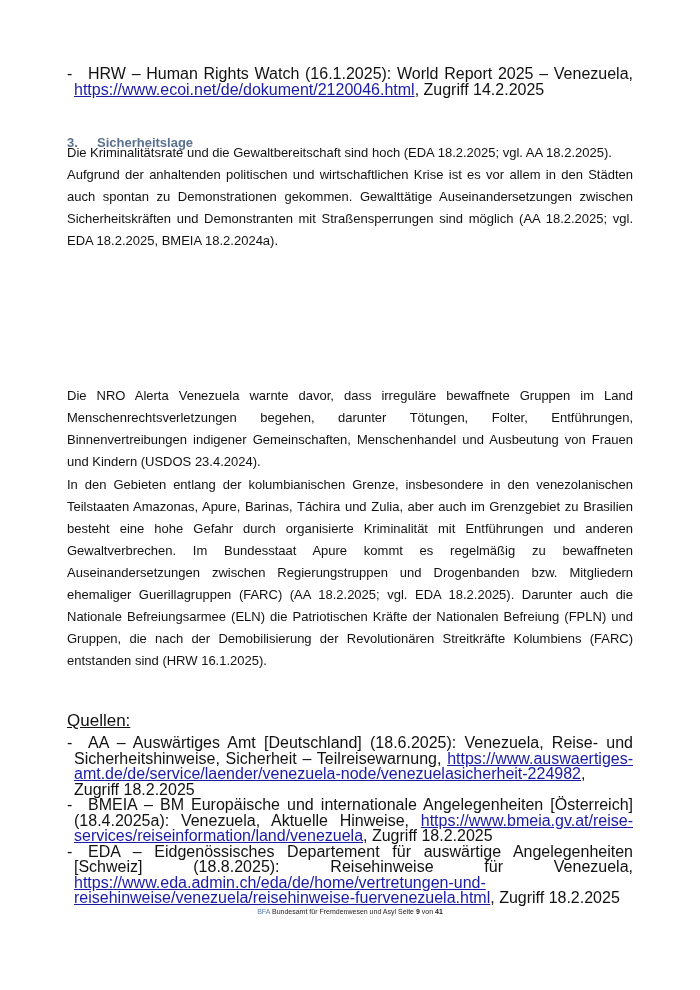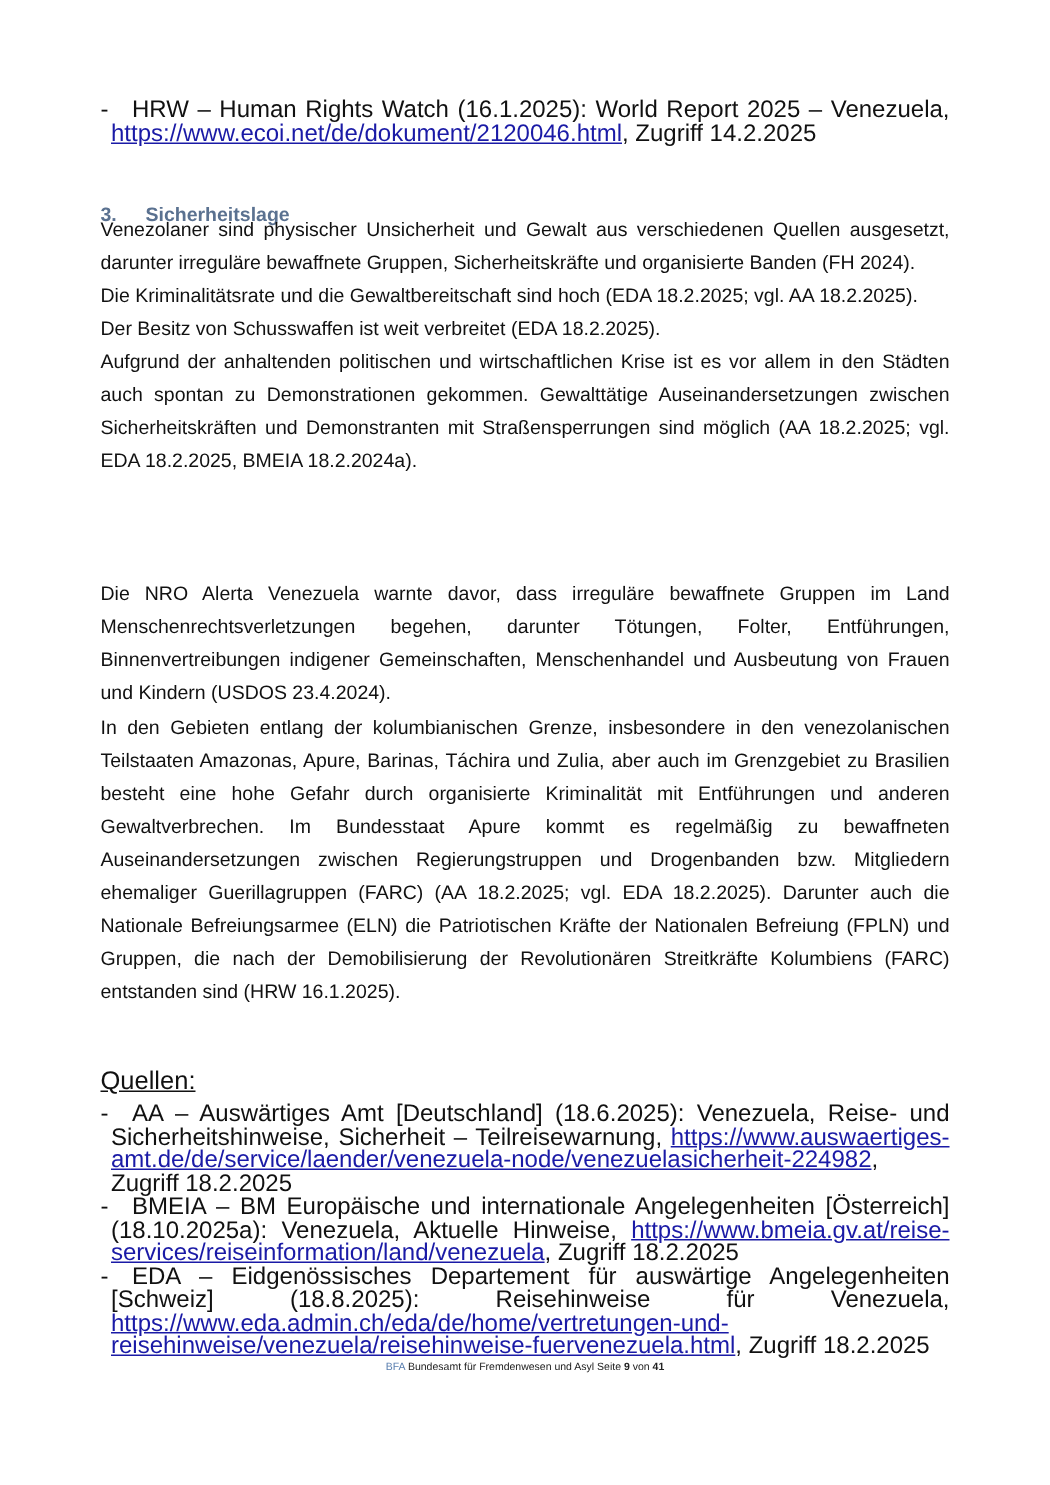--- a/index.html
+++ b/index.html
@@ -106,43 +106,41 @@
       <span class="dash">-</span><span class="dash-gap"></span><span>HRW – Human Rights Watch (16.1.2025): World Report 2025 – Venezuela,</span>
       <a class="link" href="#">https://www.ecoi.net/de/dokument/2120046.html</a><span>, Zugriff 14.2.2025</span>
     </div>
   </div>
 
   <div class="heading">
     <span class="num">3.</span><span>Sicherheitslage</span>
   </div>
 
   <div class="body-block" style="top:142px;">
-    <p class="para last-left">Venezolaner sind physischer Unsicherheit und Gewalt aus verschiedenen Quellen ausgesetzt, darunter irreguläre bewaffnete Gruppen, Sicherheitskräfte und organisierte Banden (FH 2024).</p>
     <p class="para last-left">Die Kriminalitätsrate und die Gewaltbereitschaft sind hoch (EDA 18.2.2025; vgl. AA 18.2.2025).</p>
-    <p class="para last-left">Der Besitz von Schusswaffen ist weit verbreitet (EDA 18.2.2025).</p>
     <p class="para last-left">Aufgrund der anhaltenden politischen und wirtschaftlichen Krise ist es vor allem in den Städten auch spontan zu Demonstrationen gekommen. Gewalttätige Auseinandersetzungen zwischen Sicherheitskräften und Demonstranten mit Straßensperrungen sind möglich (AA 18.2.2025; vgl. EDA 18.2.2025, BMEIA 18.2.2024a).</p>
   </div>
 
   <div class="body-block" style="top:385px;">
     <p class="para last-left">Die NRO Alerta Venezuela warnte davor, dass irreguläre bewaffnete Gruppen im Land Menschenrechtsverletzungen begehen, darunter Tötungen, Folter, Entführungen, Binnenvertreibungen indigener Gemeinschaften, Menschenhandel und Ausbeutung von Frauen und Kindern (USDOS 23.4.2024).</p>
   </div>
 
   <div class="body-block" style="top:474px;">
     <p class="para last-left">In den Gebieten entlang der kolumbianischen Grenze, insbesondere in den venezolanischen Teilstaaten Amazonas, Apure, Barinas, Táchira und Zulia, aber auch im Grenzgebiet zu Brasilien besteht eine hohe Gefahr durch organisierte Kriminalität mit Entführungen und anderen Gewaltverbrechen. Im Bundesstaat Apure kommt es regelmäßig zu bewaffneten Auseinandersetzungen zwischen Regierungstruppen und Drogenbanden bzw. Mitgliedern ehemaliger Guerillagruppen (FARC) (AA 18.2.2025; vgl. EDA 18.2.2025). Darunter auch die Nationale Befreiungsarmee (ELN) die Patriotischen Kräfte der Nationalen Befreiung (FPLN) und Gruppen, die nach der Demobilisierung der Revolutionären Streitkräfte Kolumbiens (FARC) entstanden sind (HRW 16.1.2025).</p>
   </div>
 
   <div class="sources-label">Quellen:</div>
 
   <div class="ref-block" style="top:735px;">
     <div class="ref-item">
       <span class="dash">-</span><span class="dash-gap"></span><span>AA – Auswärtiges Amt [Deutschland] (18.6.2025): Venezuela, Reise- und Sicherheitshinweise, Sicherheit – Teilreisewarnung,</span>
       <a class="link" href="#">https://www.auswaertiges-amt.de/de/service/laender/venezuela-node/venezuelasicherheit-224982</a><span>, Zugriff 18.2.2025</span>
     </div>
     <div class="ref-item">
-      <span class="dash">-</span><span class="dash-gap"></span><span>BMEIA – BM Europäische und internationale Angelegenheiten [Österreich] (18.10.2025a): Venezuela, Aktuelle Hinweise,</span>
+      <span class="dash">-</span><span class="dash-gap"></span><span>BMEIA – BM Europäische und internationale Angelegenheiten [Österreich] (18.4.2025a): Venezuela, Aktuelle Hinweise,</span>
       <a class="link" href="#">https://www.bmeia.gv.at/reise-services/reiseinformation/land/venezuela</a><span>, Zugriff 18.2.2025</span>
     </div>
     <div class="ref-item">
       <span class="dash">-</span><span class="dash-gap"></span><span>EDA – Eidgenössisches Departement für auswärtige Angelegenheiten [Schweiz] (18.8.2025): Reisehinweise für Venezuela,</span>
       <a class="link" href="#">https://www.eda.admin.ch/eda/de/home/vertretungen-und-reisehinweise/venezuela/reisehinweise-fuervenezuela.html</a><span>, Zugriff 18.2.2025</span>
     </div>
   </div>
 </div>
 
 <div class="footer">

